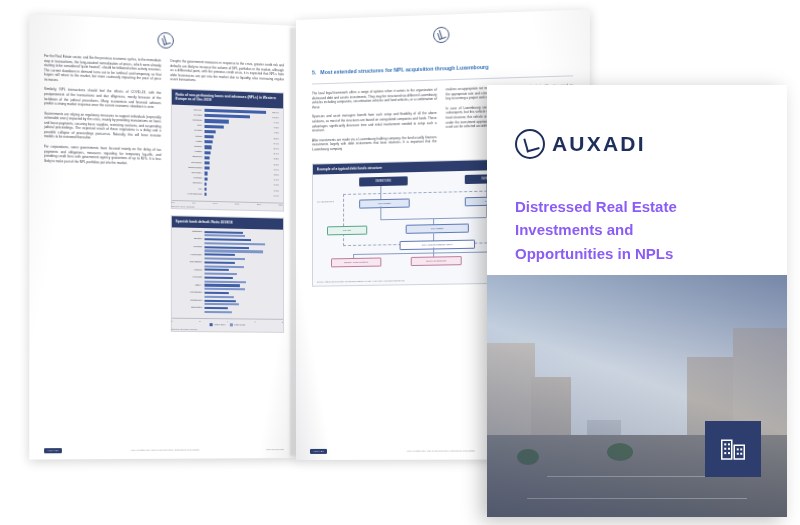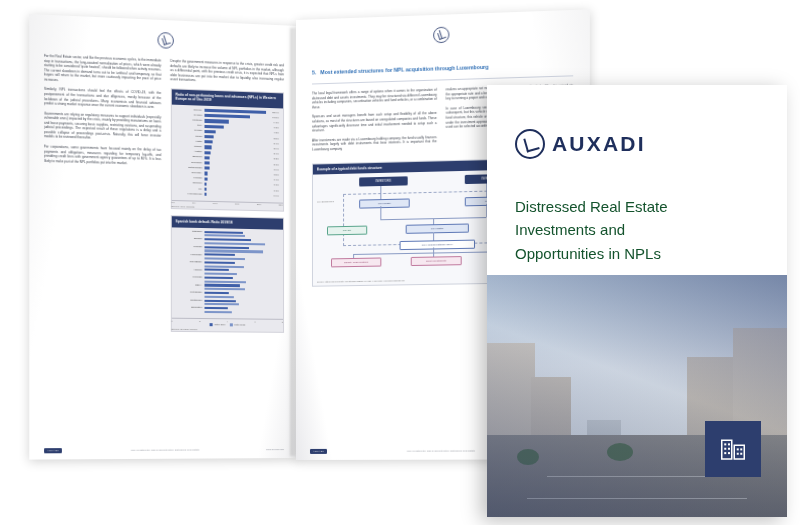--- a/index.html
+++ b/index.html
@@ -70,21 +70,21 @@
   .fbadge{background:#2d3e6e;color:#fff;font-size:2.4px;padding:1px 3px;border-radius:1px;letter-spacing:.4px;}
 
   
   .cover{position:absolute;left:487px;top:85px;width:300px;height:432px;
          box-shadow:-6px 4px 18px rgba(0,0,0,.25);background:#fff;overflow:hidden;}
   .cover-top{position:relative;height:48%;background:#ffffff;}
   .cv-logo{position:absolute;left:28px;top:44px;display:flex;align-items:center;gap:7px;}
   .cv-mark{width:26px;height:26px;border-radius:50%;border:2px solid #1f2f5c;position:relative;}
   .cv-mark:before{content:"";position:absolute;left:8px;top:6px;width:11px;height:12px;border-left:2px solid #1f2f5c;border-bottom:2px solid #1f2f5c;transform:rotate(-16deg);}
   .cv-word{font-size:21px;letter-spacing:2.2px;color:#1f2f5c;font-weight:bold;}
-  .cv-title{position:absolute;left:28px;top:110px;width:190px;color:#14532d;font-size:15px;line-height:1.55;font-weight:normal;}
+  .cv-title{position:absolute;left:28px;top:110px;width:190px;color:#8b5cf6;font-size:15px;line-height:1.55;font-weight:bold;}
   .cv-sub{position:absolute;left:28px;top:210px;color:#2f6fb5;font-size:8.5px;line-height:1.7;}
   .cv-date{position:absolute;left:28px;top:253px;color:#6f7585;font-size:7px;}
   .cover-photo{position:absolute;left:0;bottom:0;width:100%;height:56%;overflow:hidden;}
   .sky{position:absolute;inset:0;background:linear-gradient(180deg,#cfe0ee 0%,#e7eef4 38%,#dfe3e2 100%);}
   .bldg{position:absolute;bottom:0;background:linear-gradient(180deg,#d8d2c8,#b9b2a6);}
   .road{position:absolute;left:0;bottom:0;width:100%;height:34%;
         background:linear-gradient(180deg,#8e8d8a,#6f6e6c);}
   .roadline{position:absolute;background:#cfcfcb;opacity:.7;}
   .treec{position:absolute;background:#4a6b4a;border-radius:50%;opacity:.85;}
   .tint{position:absolute;inset:0;background:linear-gradient(200deg,rgba(45,62,110,.55),rgba(45,62,110,.15) 45%,rgba(45,62,110,.45));}

